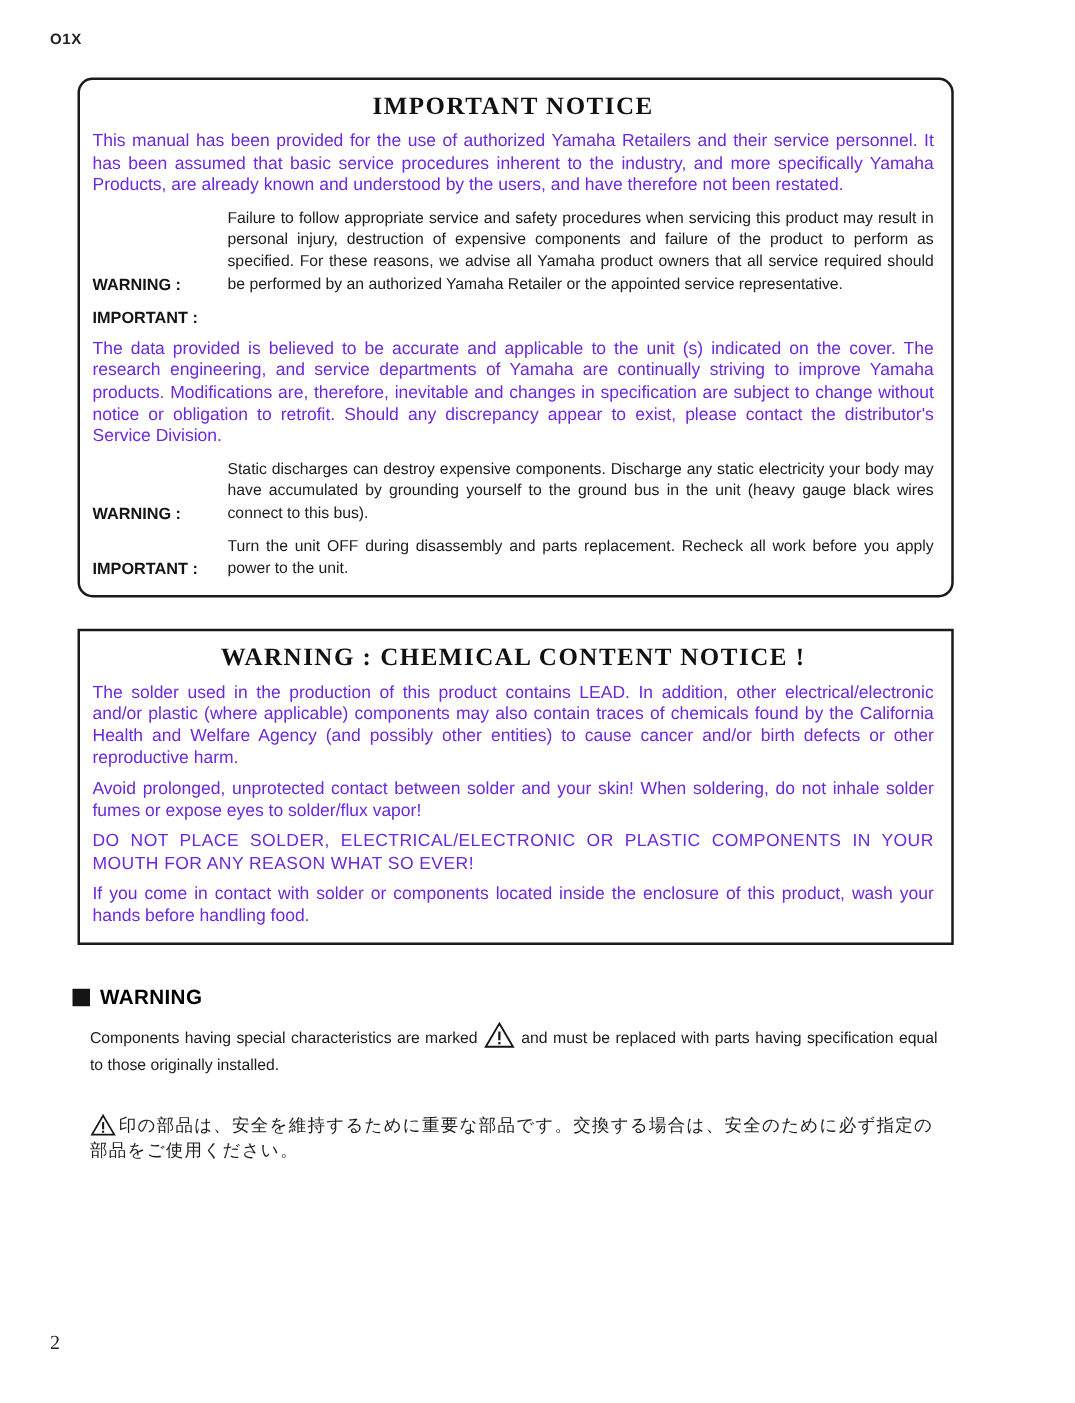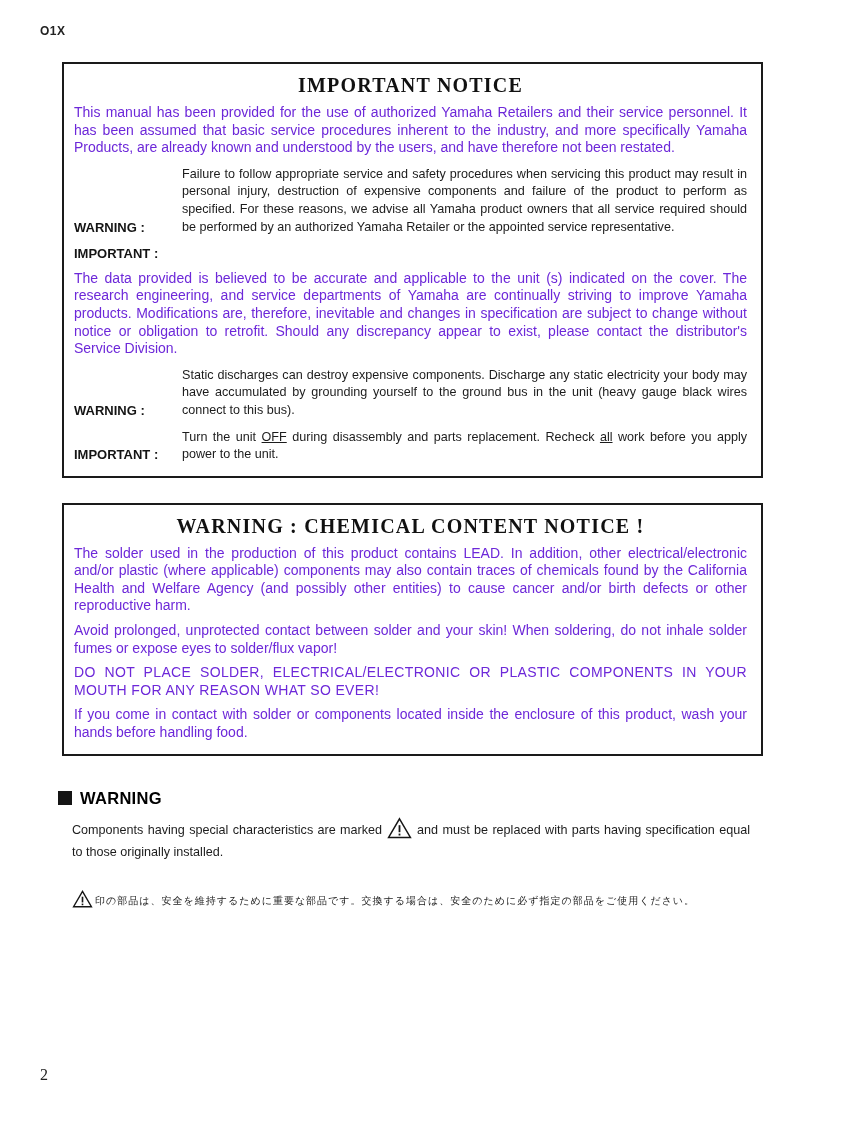--- a/index.html
+++ b/index.html
@@ -19,21 +19,21 @@
   }
 
   .box {
     position: relative;
     margin-left: 62px;
     width: 701px;
     border: 2px solid #1a1a1a;
     padding: 6px 14px 12px 10px;
     background: #fff;
   }
-  .box1 { margin-top: 62px; min-height: 398px; }
+  .box1 { margin-top: 62px; min-height: 398px; border-radius: 12px; }
   .box2 { margin-top: 25px; min-height: 203px; }
 
   .box-title {
     font-family: "Liberation Serif", "DejaVu Serif", serif;
     font-size: 20px; font-weight: 700;
     letter-spacing: 1.2px;
     text-align: center;
     margin-top: 4px; margin-bottom: 6px;
     color: #111;
   }
@@ -51,40 +51,40 @@
     flex: 0 0 108px;
     font-size: 13px; font-weight: 700; line-height: 17.6px;
     color: #141414;
   }
   .ltext {
     flex: 1;
     font-size: 12.6px; line-height: 17.6px;
     text-align: justify;
     color: #1c1c1c;
   }
-  .u { text-decoration: underline; }
+  .u { }
 
   .warn-section { margin: 33px 0 0 58px; width: 702px; }
   .warn-head { display: flex; align-items: center; }
   .warn-square {
     display: inline-block; width: 14px; height: 14px;
     background: #151515; margin-right: 8px; flex: 0 0 auto;
   }
   .warn-head-label { font-size: 16.5px; font-weight: 700; color: #000000; letter-spacing: 0.3px; }
   .warn-body {
     margin: 9px 0 0 14px; width: 678px;
     font-size: 12.6px; line-height: 22px;
     text-align: justify; color: #1c1c1c;
   }
   .tri-icon { vertical-align: -5px; margin: 0 5px; }
   .tri-icon-jp { vertical-align: -4px; margin-right: 2px; }
 
   .jp {
     margin: 27px 0 16px 14px;
-    font-size: 10px; line-height: 20px; letter-spacing: 1px;
+    font-size: 14px; line-height: 20px; letter-spacing: 1px;
     color: #1c1c1c;
   }
 
   .pageno {
     position: absolute; left: 40px; top: 1066px;
     font-family: "Liberation Serif", "DejaVu Serif", serif;
     font-size: 16px; color: #222;
   }
 </style>
 </head>

